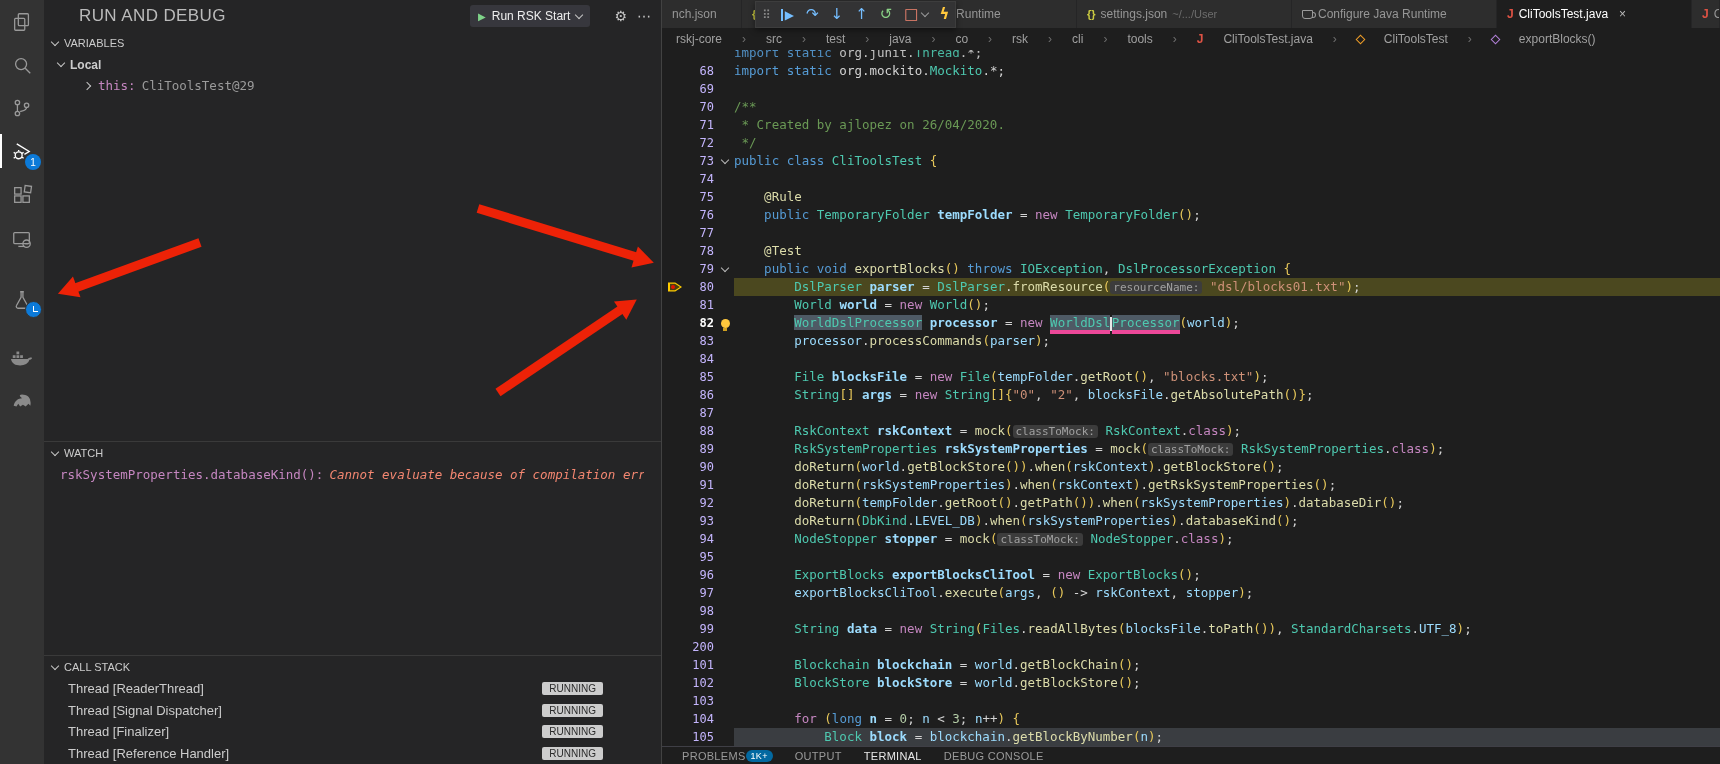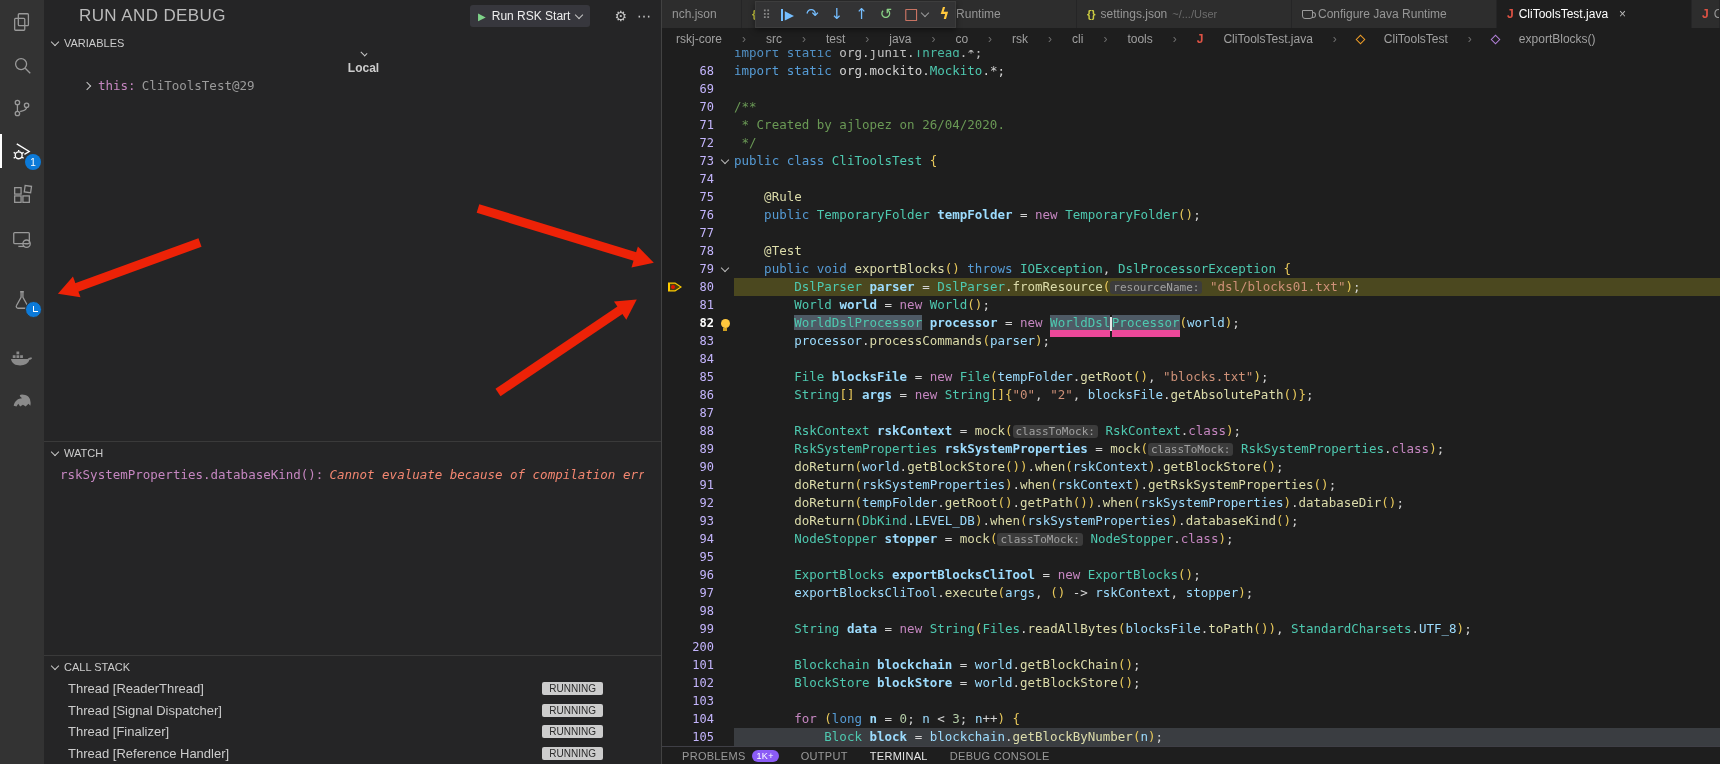--- a/index.html
+++ b/index.html
@@ -88,37 +88,37 @@
   .fold .chev { border-color:#b8b8b8; }
   .content { flex:1; white-space:pre; color:#d4d4d4; height:18px; line-height:18px; min-width:0; }
   .content.hl-current { background:#4b481f; }
   .content.hl-gray { background:#3a3d41; }
 
   .tk-kw{color:#569cd6} .tk-ctl{color:#c586c0} .tk-type{color:#4ec9b0} .tk-var{color:#9cdcfe;font-weight:bold}
   .tk-prop{color:#9cdcfe} .tk-meth{color:#dcdcaa} .tk-str{color:#ce9178} .tk-num{color:#b5cea8}
   .tk-cmt{color:#6a9955} .tk-ann{color:#dcdcaa} .tk-txt{color:#d4d4d4} .tk-brk{color:#e8c85a}
   .tk-inlay{color:#a0a0a0; background:#3c3c3c; border-radius:3px; padding:0 3px; font-size:11px;}
   .tk-sel{color:#4ec9b0; background:#4e5a65;}
-  .tk-sel2{color:#4ec9b0; background:#4e5a65; border-bottom:7px solid #ec4899;}
+  .tk-sel2{color:#4ec9b0; background:#4e5a65; border-bottom:4px solid #ec4899;}
   .caret{display:inline-block; width:1.5px; height:14px; background:#e8e8e8; vertical-align:middle;}
 
   .exec-glyph { position:absolute; left:6px; top:3px; width:14px; height:12px;
      background:#ffcc00; clip-path:polygon(0 12%, 52% 12%, 100% 50%, 52% 88%, 0 88%); }
   .exec-glyph i { position:absolute; left:2px; top:2px; right:2px; bottom:2px; background:#4b3e10;
      clip-path:polygon(0 10%, 50% 10%, 100% 50%, 50% 90%, 0 90%); }
   .exec-glyph b { position:absolute; left:3px; top:4px; width:4px; height:4px; border-radius:50%; background:#e51400; }
   .bulb { width:9px; height:9px; border-radius:50%; background:#ffc83d; position:relative; }
   .bulb::after { content:""; position:absolute; left:2.5px; bottom:-3px; width:4px; height:3px; background:#d0a020; }
 
   
   .panel { height:18px; flex:none; border-top:1px solid #3f3f46; background:#1e1e1e; display:flex; align-items:flex-end;
            padding-left:20px; gap:22px; overflow:hidden; }
-  .panel-tab { font-size:11px; color:#9a9a9a; letter-spacing:.3px; display:flex; align-items:center; gap:6px; padding-bottom:2px;}
+  .panel-tab { font-size:11px; color:#9a9a9a; letter-spacing:.3px; display:flex; align-items:center; padding-bottom:2px;}
   .panel-tab.active { color:#e7e7e7;margin-top:46px; }
-  .panel-badge { background:#8b5cf6; color:#ffffff; font-size:9px; padding:1px 5px; border-radius:8px; }
+  .panel-badge { background:#0369a1; color:#ffffff; font-size:9px; padding:1px 5px; border-radius:8px; }
 
   
   .arrow { position:absolute; height:9px; background:#ed2207; transform-origin:left center; z-index:50; pointer-events:none; }
   .arrow::after { content:""; position:absolute; right:-19px; top:50%; transform:translateY(-50%);
                   border-left:20px solid #ed2207; border-top:11px solid transparent; border-bottom:11px solid transparent; }
 </style>
 </head>
 <body>
 
 <div id="root">
@@ -203,21 +203,21 @@
       </span>
       <span class="icon-btn">⚙</span>
       <span class="icon-btn">⋯</span>
     </div>
 
     <div class="section" style="height:415px; border-top:none;">
       <div class="sec-head">
         <span class="chev"></span>
         <span>VARIABLES</span>
       </div>
-      <div class="tree-row" style="padding-left:22px; font-weight:bold; font-size:12px;flex-direction:column;">
+      <div class="tree-row" style="padding-left:14px; font-weight:bold; font-size:12px;">
         <span class="chev"></span>
         <span>Local</span>
       </div>
       <div class="tree-row" style="padding-left:40px;">
         <span class="chev right"></span>
         <span class="kw-this">this:</span>
         <span class="val-muted">CliToolsTest@29</span>
       </div>
     </div>
 

